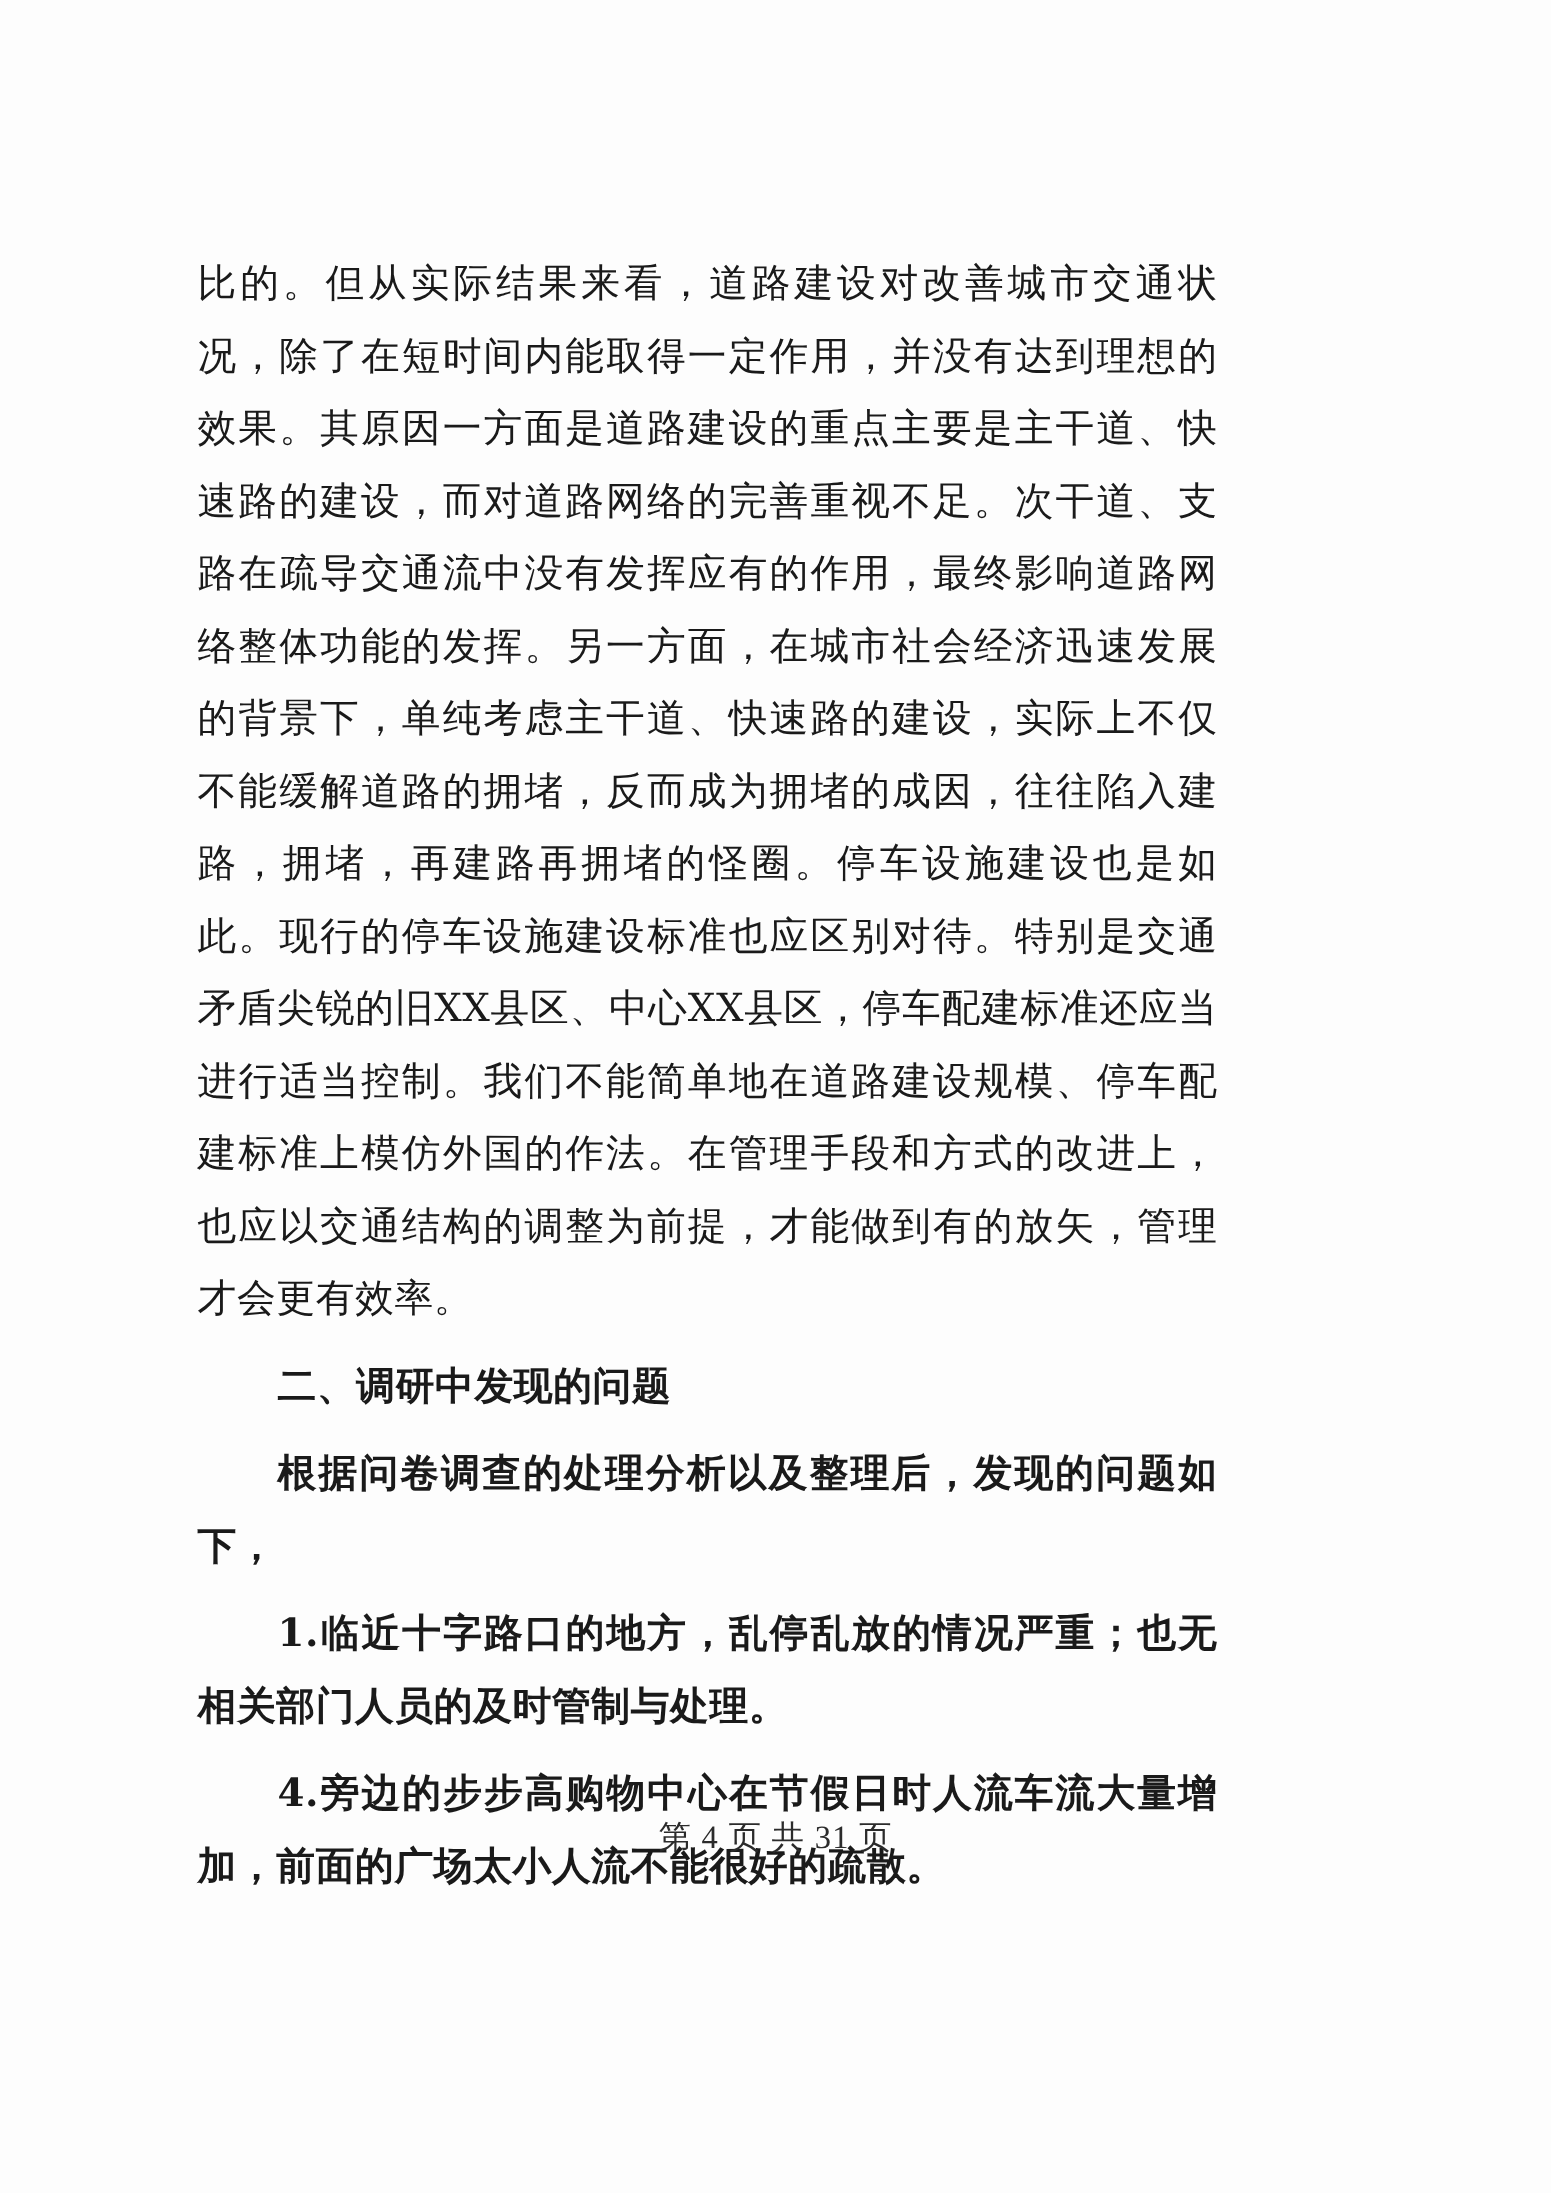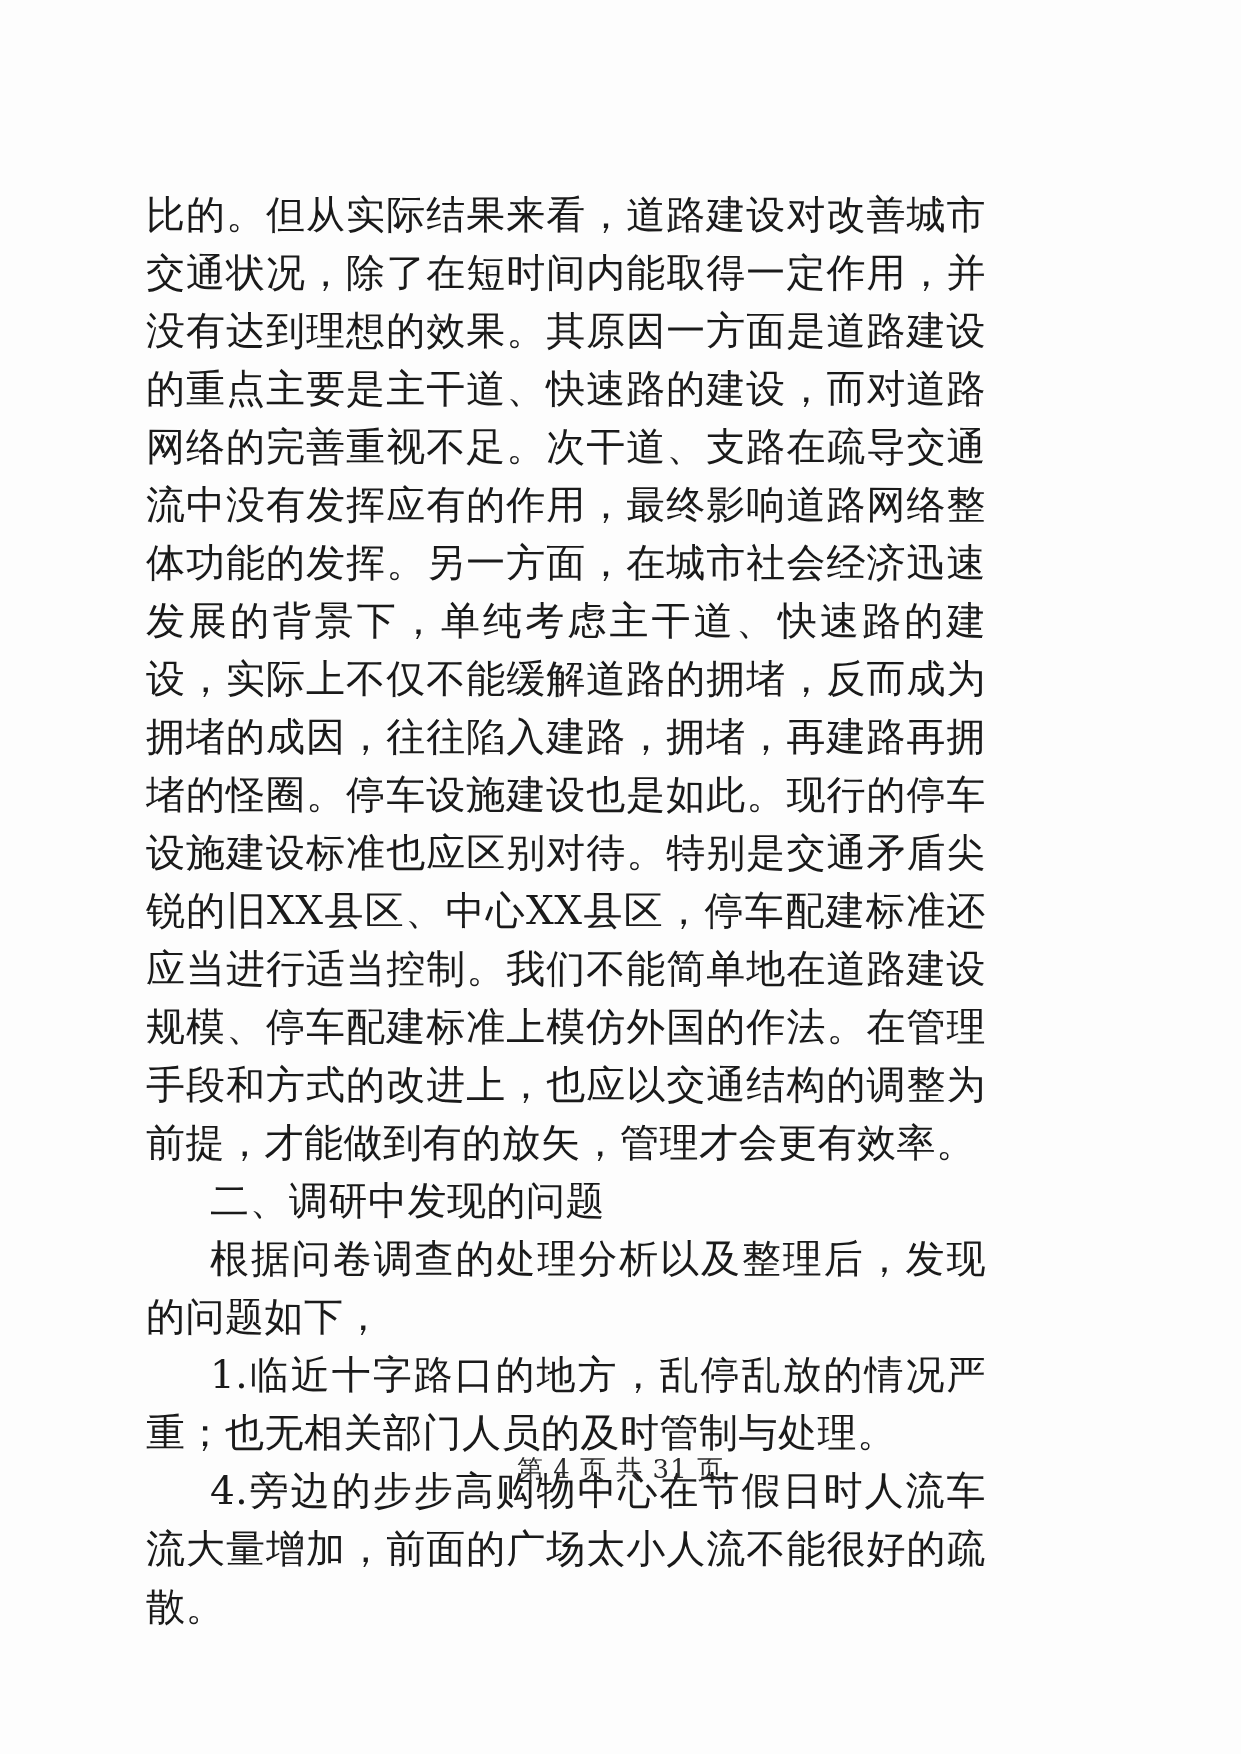--- a/index.html
+++ b/index.html
@@ -19,45 +19,47 @@
     overflow: hidden;
   }
   .content {
     position: absolute;
     left: 146px;
     top: 186px;
     width: 840px;
   }
   .para {
     font-family: "DejaVu Serif", serif;
-    font-size: 39px;
+    font-size: 31px;
     line-height: 58px;
     color: #1a1a1a;
     text-align: justify;
     text-justify: inter-ideograph;
     letter-spacing: 0.5px;
-    margin: 0;
+    margin: 12px;
     white-space: pre-wrap;
   }
   .para.indent {
     text-indent: 64px;
+    font-weight: bold;
   }
   .footer {
     position: absolute;
     left: 0;
     top: 1452px;
     width: 1241px;
     text-align: center;
     font-family: "DejaVu Serif", serif;
     font-size: 26px;
     color: #2b2b2b;
     letter-spacing: 1px;
   }
   .footer .pg {
     display: inline-block;
+    font-family: Liberation Serif, serif;
   }
 </style>
 </head>
 <body>
 
 <div class="page">
 
   <div class="content">
     <p class="para">比的。但从实际结果来看，道路建设对改善城市交通状况，除了在短时间内能取得一定作用，并没有达到理想的效果。其原因一方面是道路建设的重点主要是主干道、快速路的建设，而对道路网络的完善重视不足。次干道、支路在疏导交通流中没有发挥应有的作用，最终影响道路网络整体功能的发挥。另一方面，在城市社会经济迅速发展的背景下，单纯考虑主干道、快速路的建设，实际上不仅不能缓解道路的拥堵，反而成为拥堵的成因，往往陷入建路，拥堵，再建路再拥堵的怪圈。停车设施建设也是如此。现行的停车设施建设标准也应区别对待。特别是交通矛盾尖锐的旧XX县区、中心XX县区，停车配建标准还应当进行适当控制。我们不能简单地在道路建设规模、停车配建标准上模仿外国的作法。在管理手段和方式的改进上，也应以交通结构的调整为前提，才能做到有的放矢，管理才会更有效率。</p>
     <p class="para indent">二、调研中发现的问题</p>

